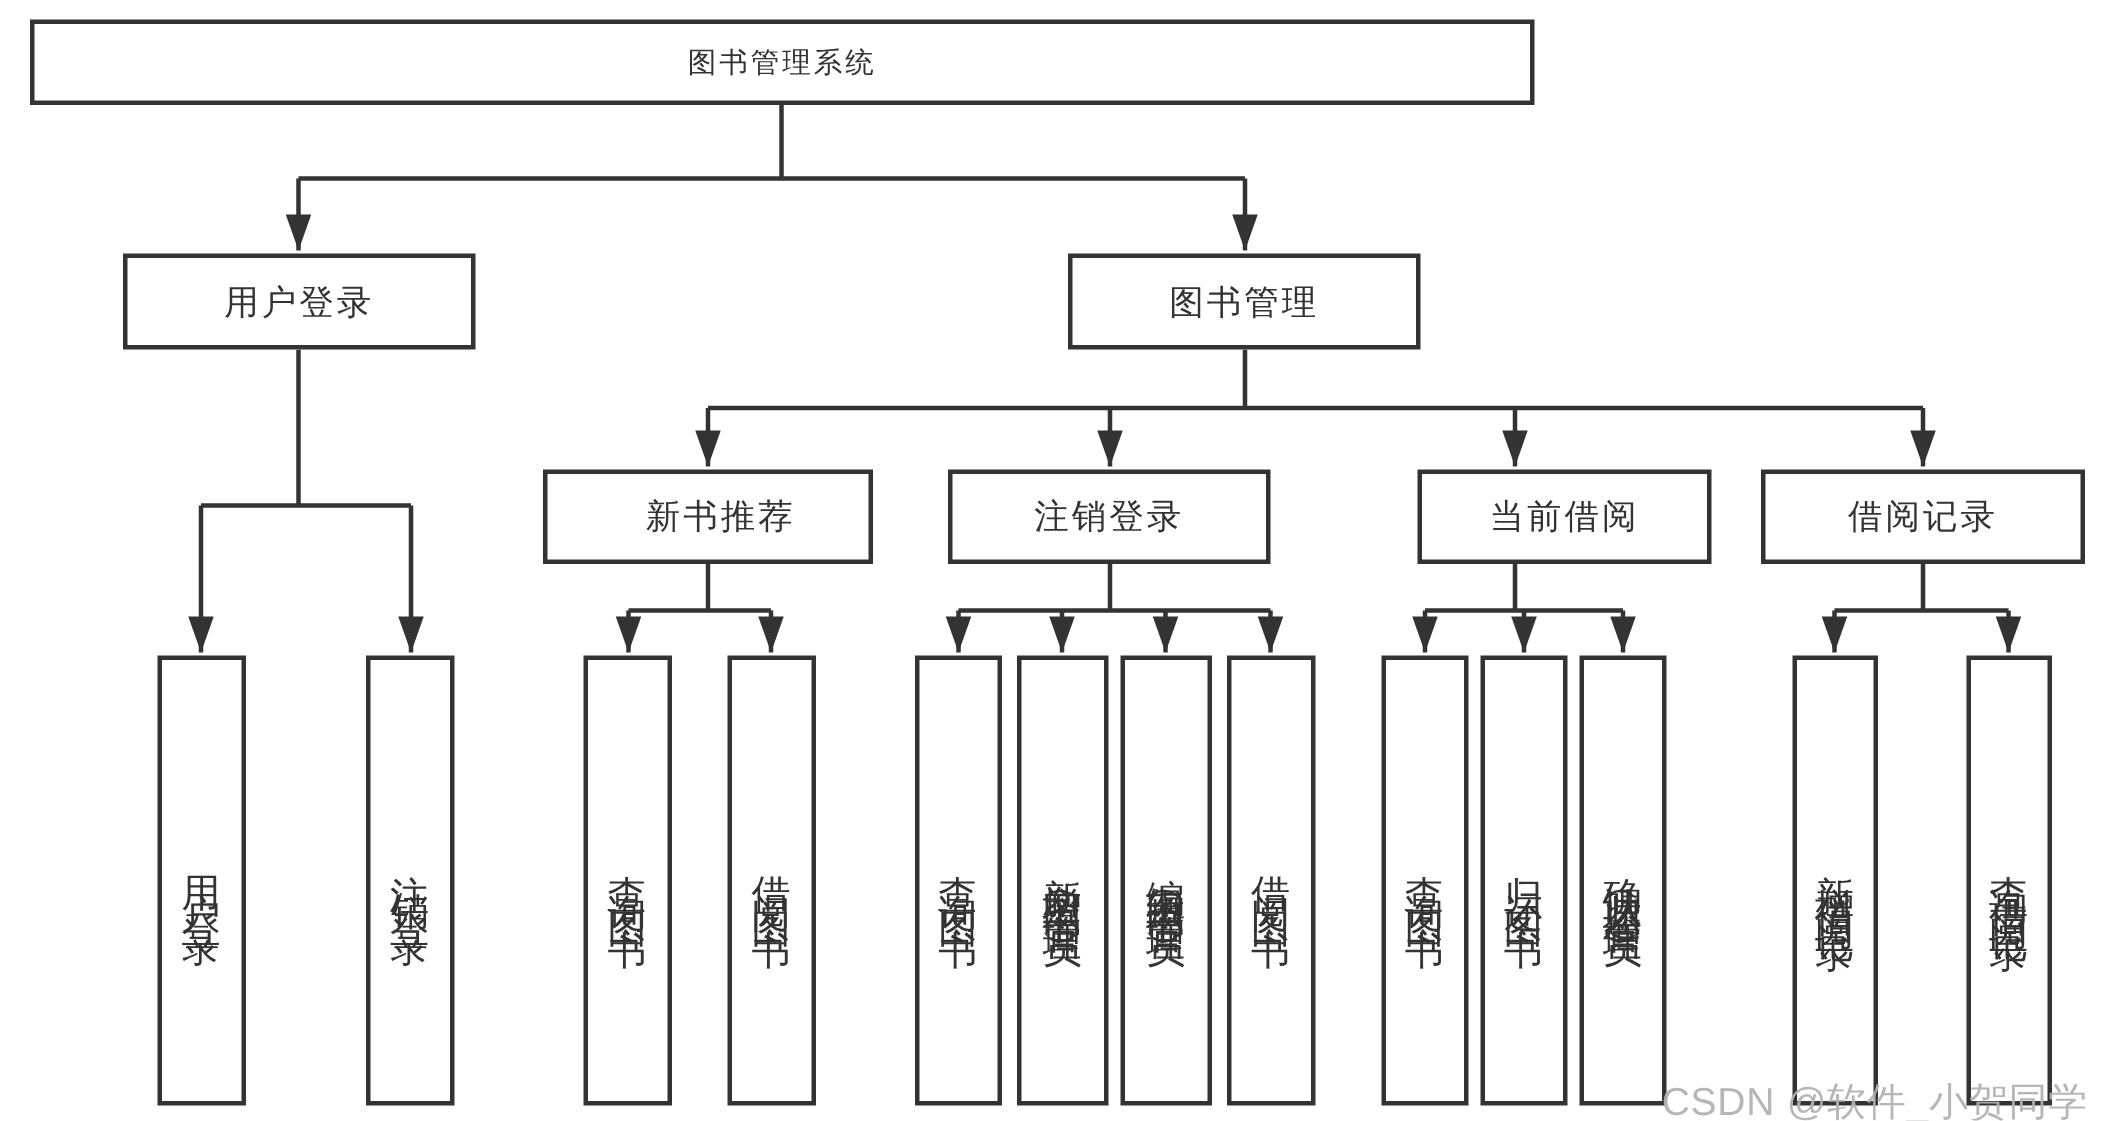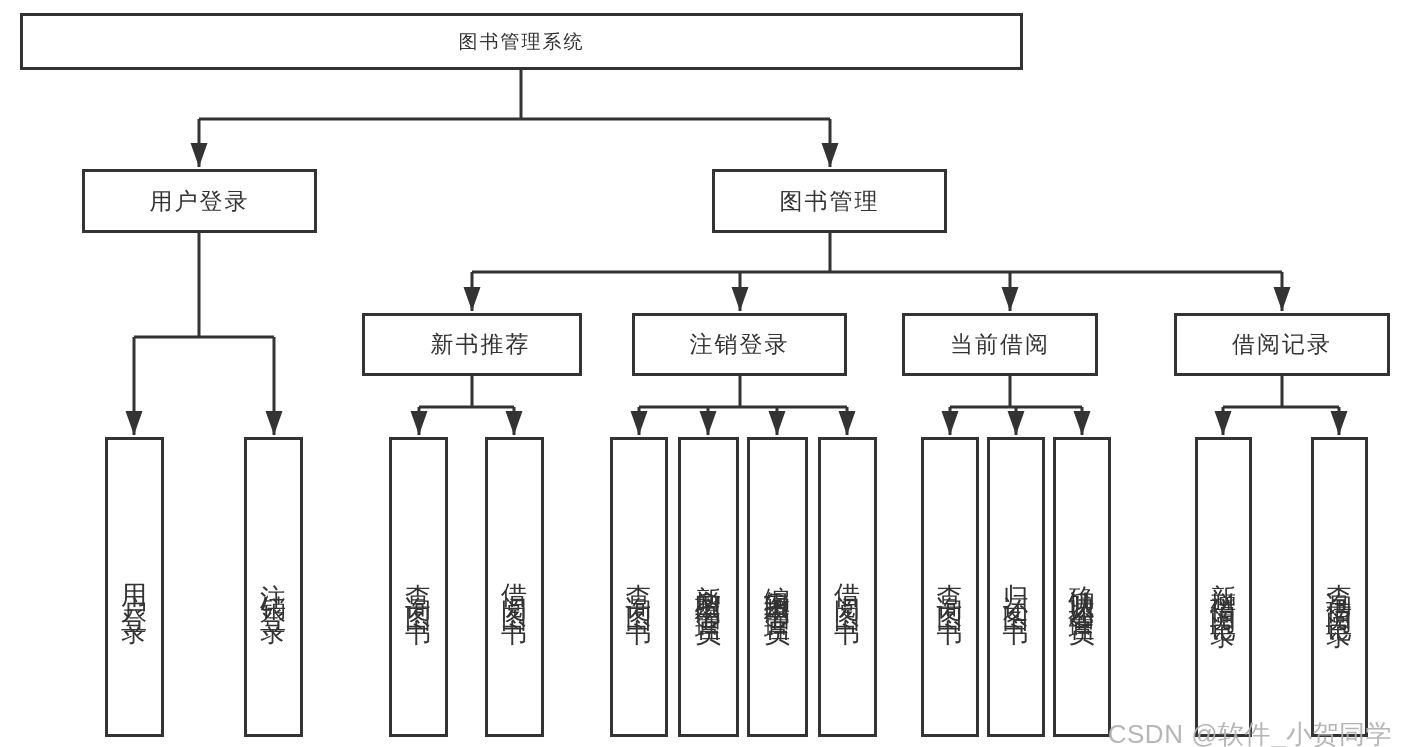--- a/index.html
+++ b/index.html
@@ -140,21 +140,21 @@
   <div class="node h" style="left:712px; top:169px; width:235px; height:64px;text-align:right;">
     <span>图书管理</span>
   </div>
 
   <div class="node h" style="left:362px; top:313px; width:220px; height:63px;padding-left:17px;">
     <span>新书推荐</span>
   </div>
   <div class="node h" style="left:632px; top:313px; width:215px; height:63px;">
     <span>注销登录</span>
   </div>
-  <div class="node h" style="left:902px; top:313px; width:196px; height:63px;">
+  <div class="node h" style="left:945px; top:313px; width:196px; height:63px;">
     <span>当前借阅</span>
   </div>
   <div class="node h" style="left:1174px; top:313px; width:216px; height:63px;">
     <span>借阅记录</span>
   </div>
 
   <div class="node v" style="left:105px; top:437px; width:59px; height:300px;">
     <span class="ls-wide">用户登录</span>
   </div>
   <div class="node v" style="left:244px; top:437px; width:59px; height:300px;">

